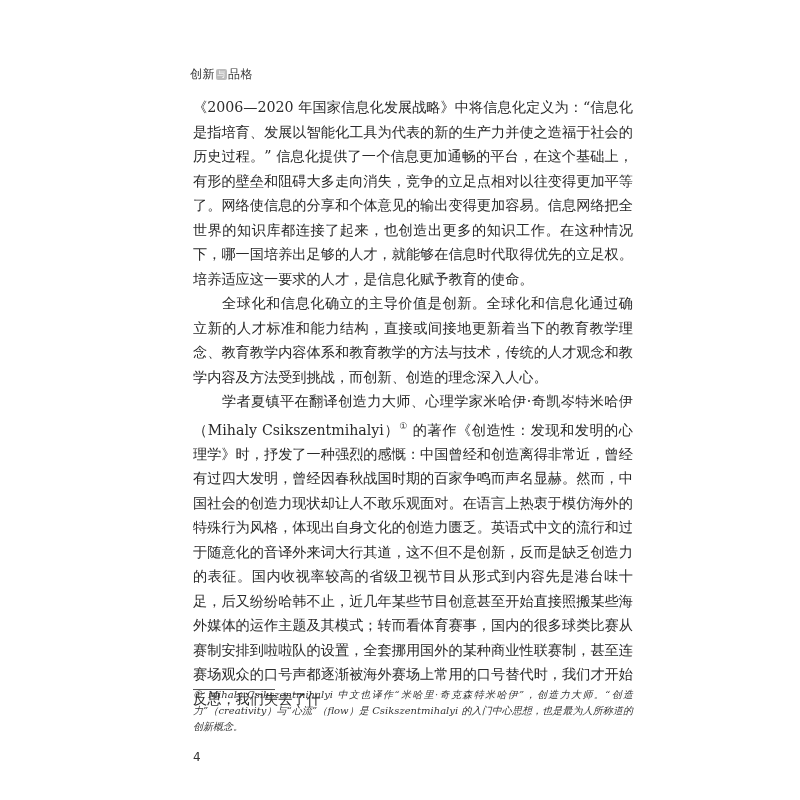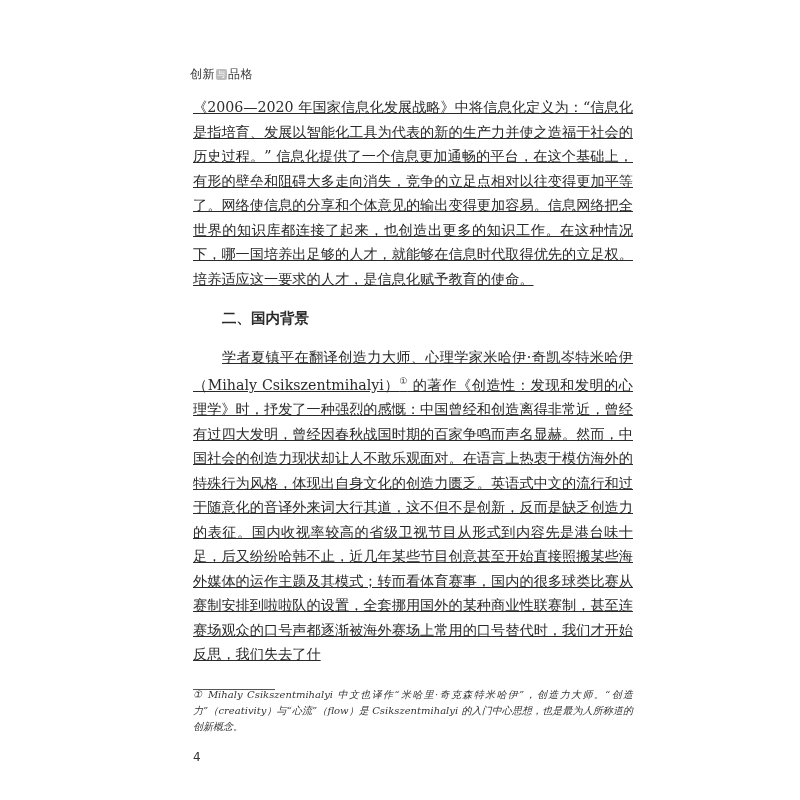--- a/index.html
+++ b/index.html
@@ -2,34 +2,34 @@
 <html><head>
 <meta charset="utf-8">
 <style>
   html, body { margin:0; padding:0; }
   body { width:800px; height:800px; background:#ffffff; position:relative; overflow:hidden;
          font-family:"DejaVu Serif", "Liberation Serif", serif; color:#2a2a2a; }
   .running-head { position:absolute; left:190px; top:66px; font-size:12px; letter-spacing:0.5px; color:#333; }
   .running-head .boxed { display:inline-block; width:11px; height:11px; background:#bdbdbd; color:#fff;
          border-radius:2px; font-size:8px; line-height:11px; text-align:center; vertical-align:middle; margin:0 1px; }
   .body-text { position:absolute; left:193px; top:95px; width:440px; font-size:14.2px; line-height:24.5px; }
-  .body-text p { margin:0; text-align:justify; text-justify:inter-character;text-decoration:underline; }
+  .body-text p { margin:0; text-align:justify; text-justify:inter-character; }
   .body-text p.indent { text-indent:29px; }
   .body-text h2 { margin:15px 0 14px 0; font-size:14.5px; font-weight:bold; text-indent:29px; }
   .body-text sup { font-size:9px; }
   .footnote-rule { position:absolute; left:193px; top:689px; width:82px; border-top:1px solid #555; }
   .footnote { position:absolute; left:193px; top:687px; width:440px; font-size:10px; line-height:16px; color:#333; text-align:justify;font-style:italic; }
   .page-number { position:absolute; left:193px; top:750px; font-family:"DejaVu Sans", sans-serif; font-size:12px; color:#333; }
 </style>
 </head>
 <body>
 
 <div class="running-head"><span>创新</span><span class="boxed">与</span><span>品格</span></div>
 
 <div class="body-text">
   <p>《2006—2020 年国家信息化发展战略》中将信息化定义为：“信息化是指培育、发展以智能化工具为代表的新的生产力并使之造福于社会的历史过程。” 信息化提供了一个信息更加通畅的平台，在这个基础上，有形的壁垒和阻碍大多走向消失，竞争的立足点相对以往变得更加平等了。网络使信息的分享和个体意见的输出变得更加容易。信息网络把全世界的知识库都连接了起来，也创造出更多的知识工作。在这种情况下，哪一国培养出足够的人才，就能够在信息时代取得优先的立足权。培养适应这一要求的人才，是信息化赋予教育的使命。</p>
-  <h2>二、国内背景</h2>
+  <p class="indent">全球化和信息化确立的主导价值是创新。全球化和信息化通过确立新的人才标准和能力结构，直接或间接地更新着当下的教育教学理念、教育教学内容体系和教育教学的方法与技术，传统的人才观念和教学内容及方法受到挑战，而创新、创造的理念深入人心。</p>
   <p class="indent"><span>学者夏镇平在翻译创造力大师、心理学家米哈伊·奇凯岑特米哈伊（Mihaly Csikszentmihalyi）</span><sup>①</sup><span> 的著作《创造性：发现和发明的心理学》时，抒发了一种强烈的感慨：中国曾经和创造离得非常近，曾经有过四大发明，曾经因春秋战国时期的百家争鸣而声名显赫。然而，中国社会的创造力现状却让人不敢乐观面对。在语言上热衷于模仿海外的特殊行为风格，体现出自身文化的创造力匮乏。英语式中文的流行和过于随意化的音译外来词大行其道，这不但不是创新，反而是缺乏创造力的表征。国内收视率较高的省级卫视节目从形式到内容先是港台味十足，后又纷纷哈韩不止，近几年某些节目创意甚至开始直接照搬某些海外媒体的运作主题及其模式；转而看体育赛事，国内的很多球类比赛从赛制安排到啦啦队的设置，全套挪用国外的某种商业性联赛制，甚至连赛场观众的口号声都逐渐被海外赛场上常用的口号替代时，我们才开始反思，我们失去了什</span></p>
 </div>
 
 <div class="footnote-rule"></div>
 <div class="footnote">① Mihaly Csikszentmihalyi 中文也译作“米哈里·奇克森特米哈伊”，创造力大师。“创造力”（creativity）与“心流”（flow）是 Csikszentmihalyi 的入门中心思想，也是最为人所称道的创新概念。</div>
 <div class="page-number">4</div>
 
 </body></html>

